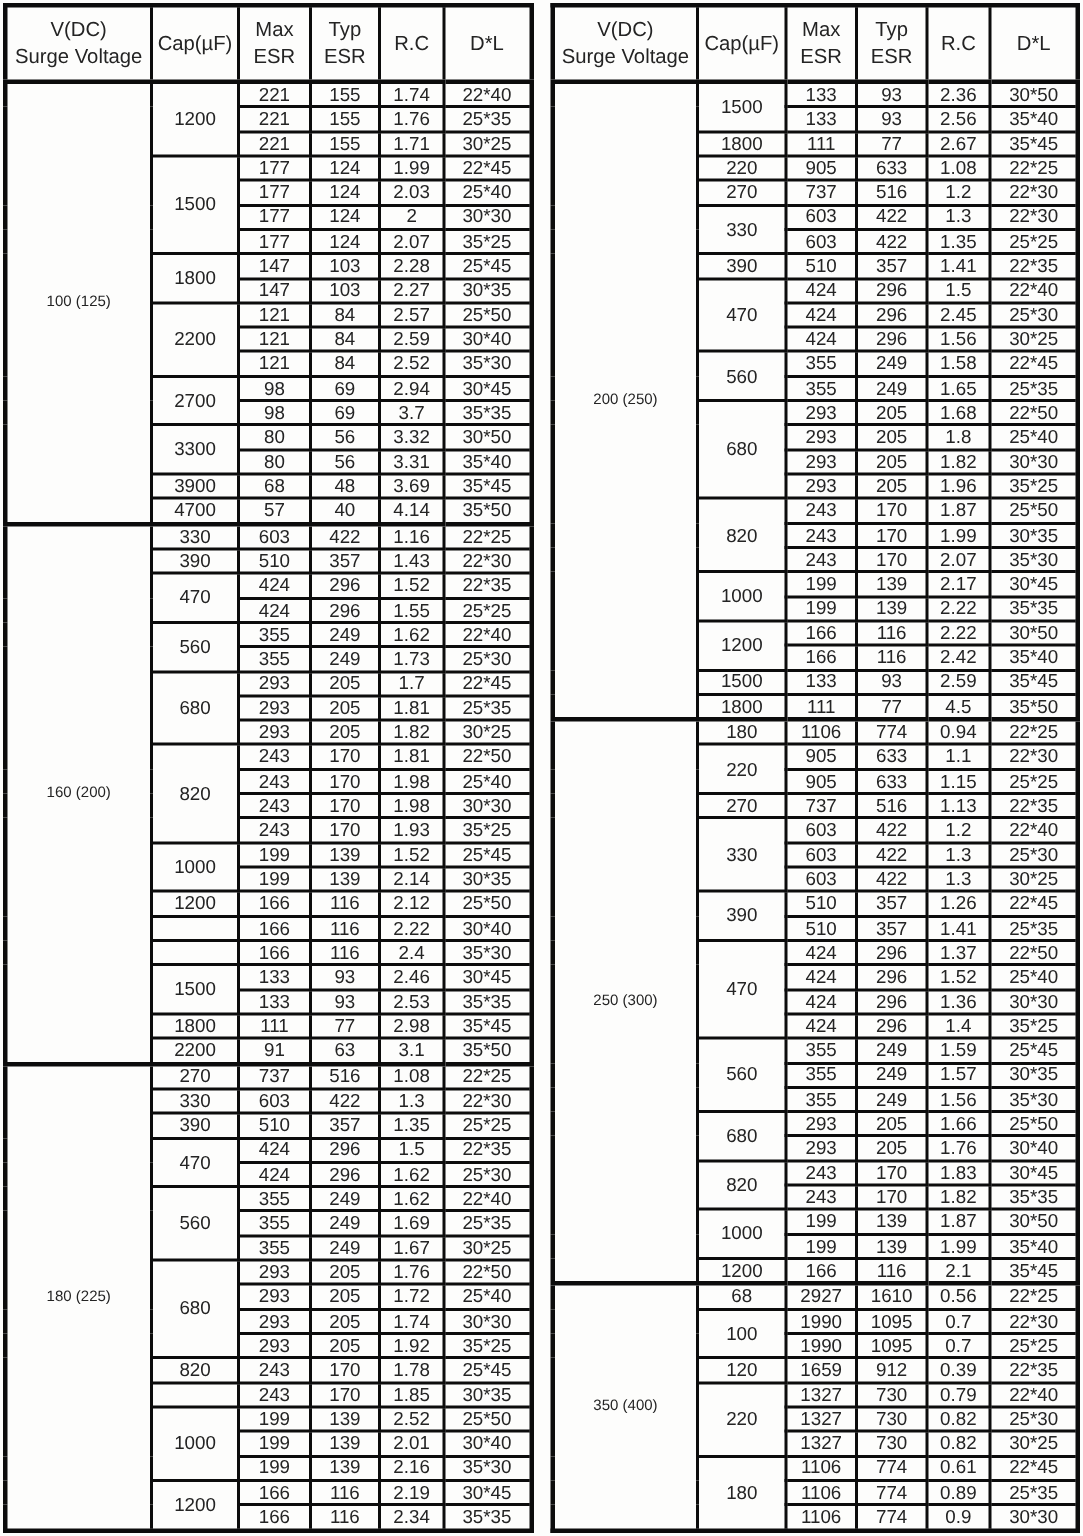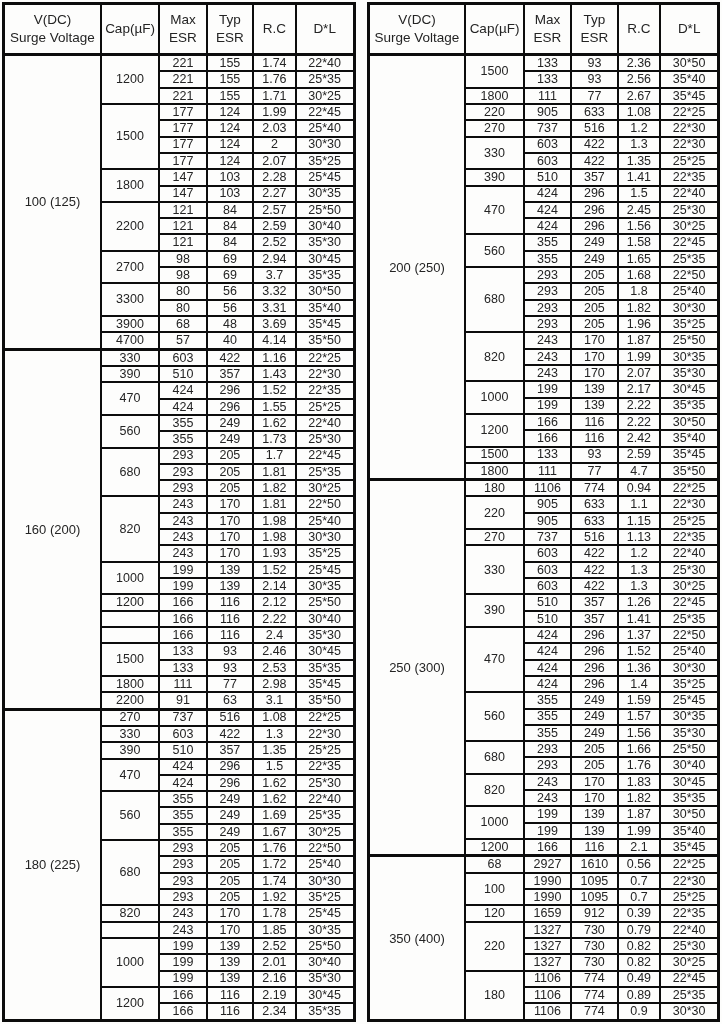--- a/index.html
+++ b/index.html
@@ -46,21 +46,21 @@
     font-size: 13.5px;
     font-weight: normal;
     line-height: 1.3;
   }
   table.spec tbody td {
     height: 14px;
     font-size: 12.5px;
     line-height: 1;
   }
   table.spec td.voltage-cell {
-    font-size: 13px;
+    font-size: 10px;
   }
   table.spec tr.group-start td {
     border-top-width: 3px;
   }
   col.c-voltage { width: 27.8%; }
   col.c-cap     { width: 16.6%; }
   col.c-max_esr { width: 13.6%; }
   col.c-typ_esr { width: 13.2%; }
   col.c-rc      { width: 12.2%; }
   col.c-dl      { width: 16.6%; }
@@ -663,21 +663,21 @@
             <td class="cap-cell" rowspan="1">1500</td>
             <td class="max_esr-cell">133</td>
             <td class="typ_esr-cell">93</td>
             <td class="rc-cell">2.59</td>
             <td class="dl-cell">35*45</td>
           </tr>
           <tr>
             <td class="cap-cell" rowspan="1">1800</td>
             <td class="max_esr-cell">111</td>
             <td class="typ_esr-cell">77</td>
-            <td class="rc-cell">4.7</td>
+            <td class="rc-cell">4.5</td>
             <td class="dl-cell">35*50</td>
           </tr>
           <tr class="group-start">
             <td class="voltage-cell" rowspan="23">250 (300)</td>
             <td class="cap-cell" rowspan="1">180</td>
             <td class="max_esr-cell">1106</td>
             <td class="typ_esr-cell">774</td>
             <td class="rc-cell">0.94</td>
             <td class="dl-cell">22*25</td>
           </tr>
@@ -867,21 +867,21 @@
           <tr>
             <td class="max_esr-cell">1327</td>
             <td class="typ_esr-cell">730</td>
             <td class="rc-cell">0.82</td>
             <td class="dl-cell">30*25</td>
           </tr>
           <tr>
             <td class="cap-cell" rowspan="3">180</td>
             <td class="max_esr-cell">1106</td>
             <td class="typ_esr-cell">774</td>
-            <td class="rc-cell">0.49</td>
+            <td class="rc-cell">0.61</td>
             <td class="dl-cell">22*45</td>
           </tr>
           <tr>
             <td class="max_esr-cell">1106</td>
             <td class="typ_esr-cell">774</td>
             <td class="rc-cell">0.89</td>
             <td class="dl-cell">25*35</td>
           </tr>
           <tr>
             <td class="max_esr-cell">1106</td>

